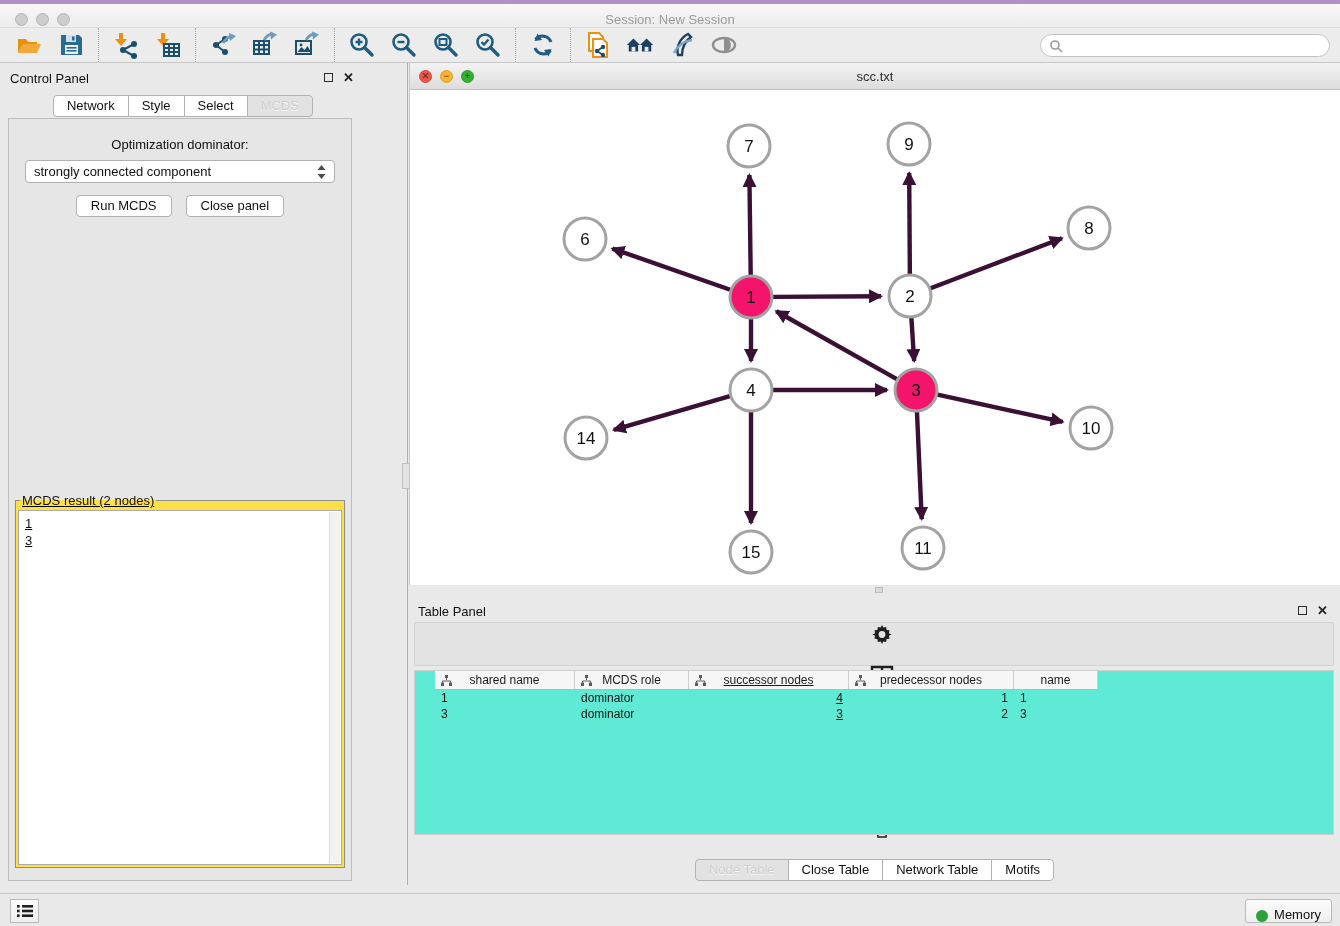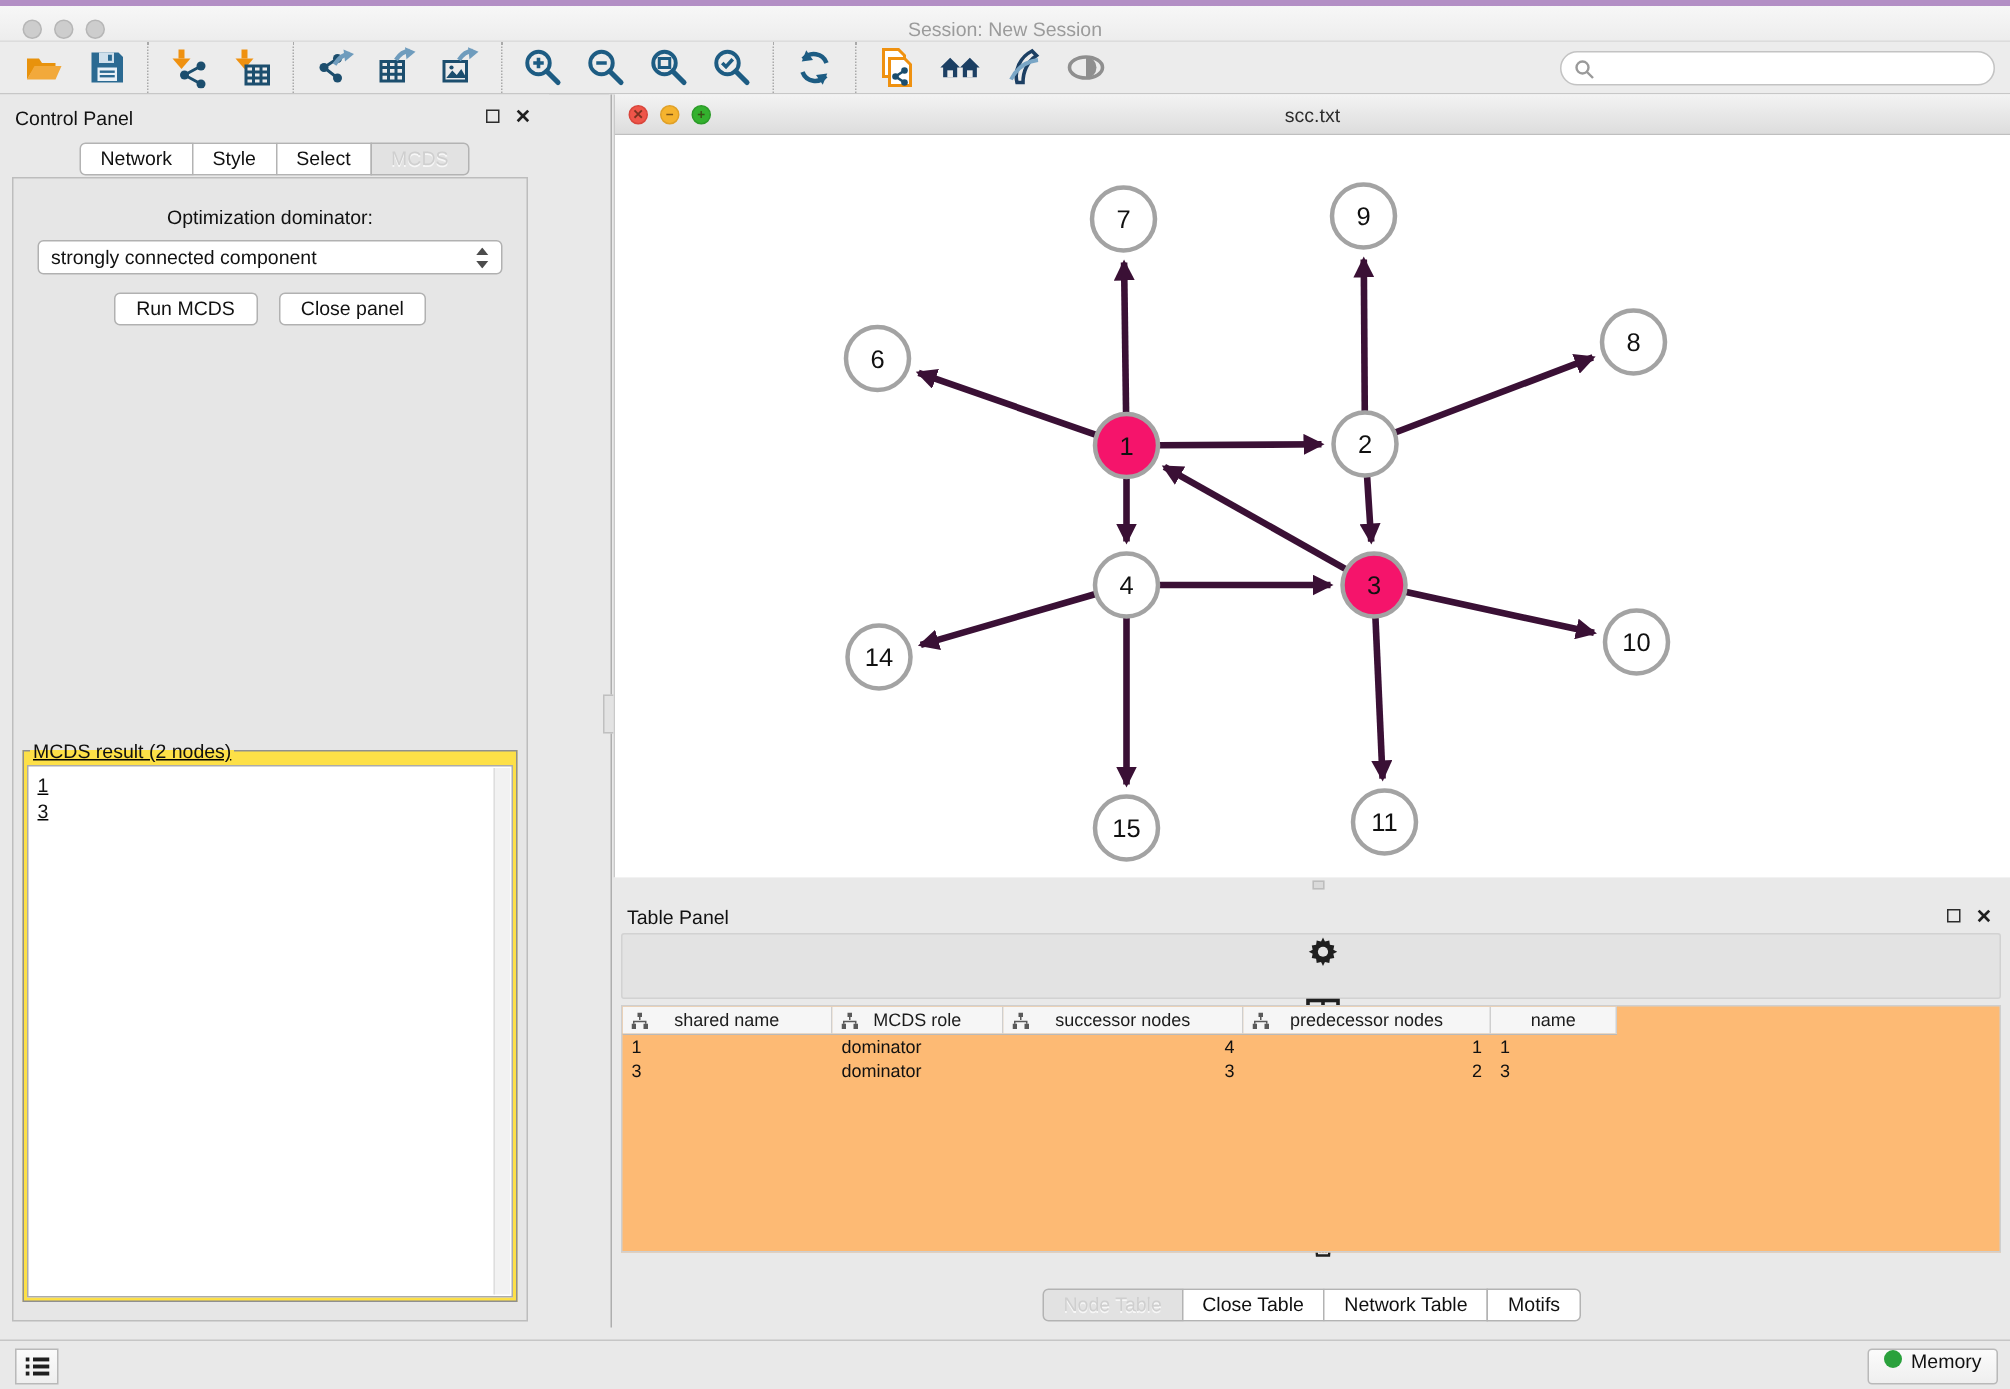--- a/index.html
+++ b/index.html
@@ -96,42 +96,42 @@
 
   
   .table-panel { position:absolute; left:409px; right:0; top:596px; height:292px; background:#e9e9e9; }
   .table-panel .panel-head .ptitle { left:9px; }
   .tp-toolbar { position:absolute; left:5px; right:6px; top:26px; height:44px;
                 background:#e3e3e3; border:1px solid #d2d2d2; border-radius:2px;
                 display:flex; align-items:center; padding-left:16px; gap:20px;flex-direction:column; }
   .tp-ic { display:flex; align-items:center; justify-content:center; height:30px; }
   .fx { font-family:"DejaVu Serif", serif; font-style:italic; font-size:18px; color:#bdbdbd; }
   .tbl-region { position:absolute; left:5px; right:6px; top:74px; height:165px;
-                background:#fdba74; border:1px solid #cfcfcf; overflow:hidden; }
+                background:#5eead4; border:1px solid #cfcfcf; overflow:hidden;padding-left:20px; }
   .tbl-header { display:flex; height:19px; border-bottom:1px solid #b9b9b9; width:max-content; }
   .th { display:flex; align-items:center; justify-content:center; gap:6px;
         background:#f6f6f6; border-right:1px solid #cfcfcf; font-size:12px; color:#1c1c1c;
         position:relative; }
   .th svg.tree { position:absolute; left:6px; }
   .tbl-row { display:flex; height:16px; font-size:12px; color:#111; }
   .td { padding:1px 6px; overflow:hidden; white-space:nowrap; }
   .td.num { text-align:right; }
-  .col0 { width:140px; } .col1 { width:114px; } .col2 { width:160px; }
+  .col0 { width:140px; } .col1 { width:114px; } .col2 { width:160px;text-decoration:underline; }
   .col3 { width:165px; } .col4 { width:84px; }
   .tbl-tabs { position:absolute; left:0; right:0; top:263px; display:flex; justify-content:center; }
 
   
   .statusbar { position:absolute; left:0; right:0; bottom:0; height:33px;
                background:#e9e9e9; border-top:1px solid #c6c6c6; }
   .list-btn { position:absolute; left:10px; top:5px; width:29px; height:24px;
               background:linear-gradient(#fbfbfb,#efefef); border:1px solid #b9b9b9;
               display:flex; align-items:center; justify-content:center; }
   .memory-btn { position:absolute; right:8px; top:5px; height:24px;
                 background:linear-gradient(#fbfbfb,#efefef); border:1px solid #b9b9b9;
-                border-radius:3px; display:flex; align-items:flex-start; gap:6px;
+                border-radius:3px; display:flex; align-items:flex-end; gap:6px;
                 padding:0 10px; font-size:13px; color:#111; }
   .memdot { width:12px; height:12px; border-radius:50%; background:#2aa13c; }
 </style>
 </head>
 <body>
 
 <div id="app">
 
   <div class="desktop-strip"></div>
   <div class="titlebar">

